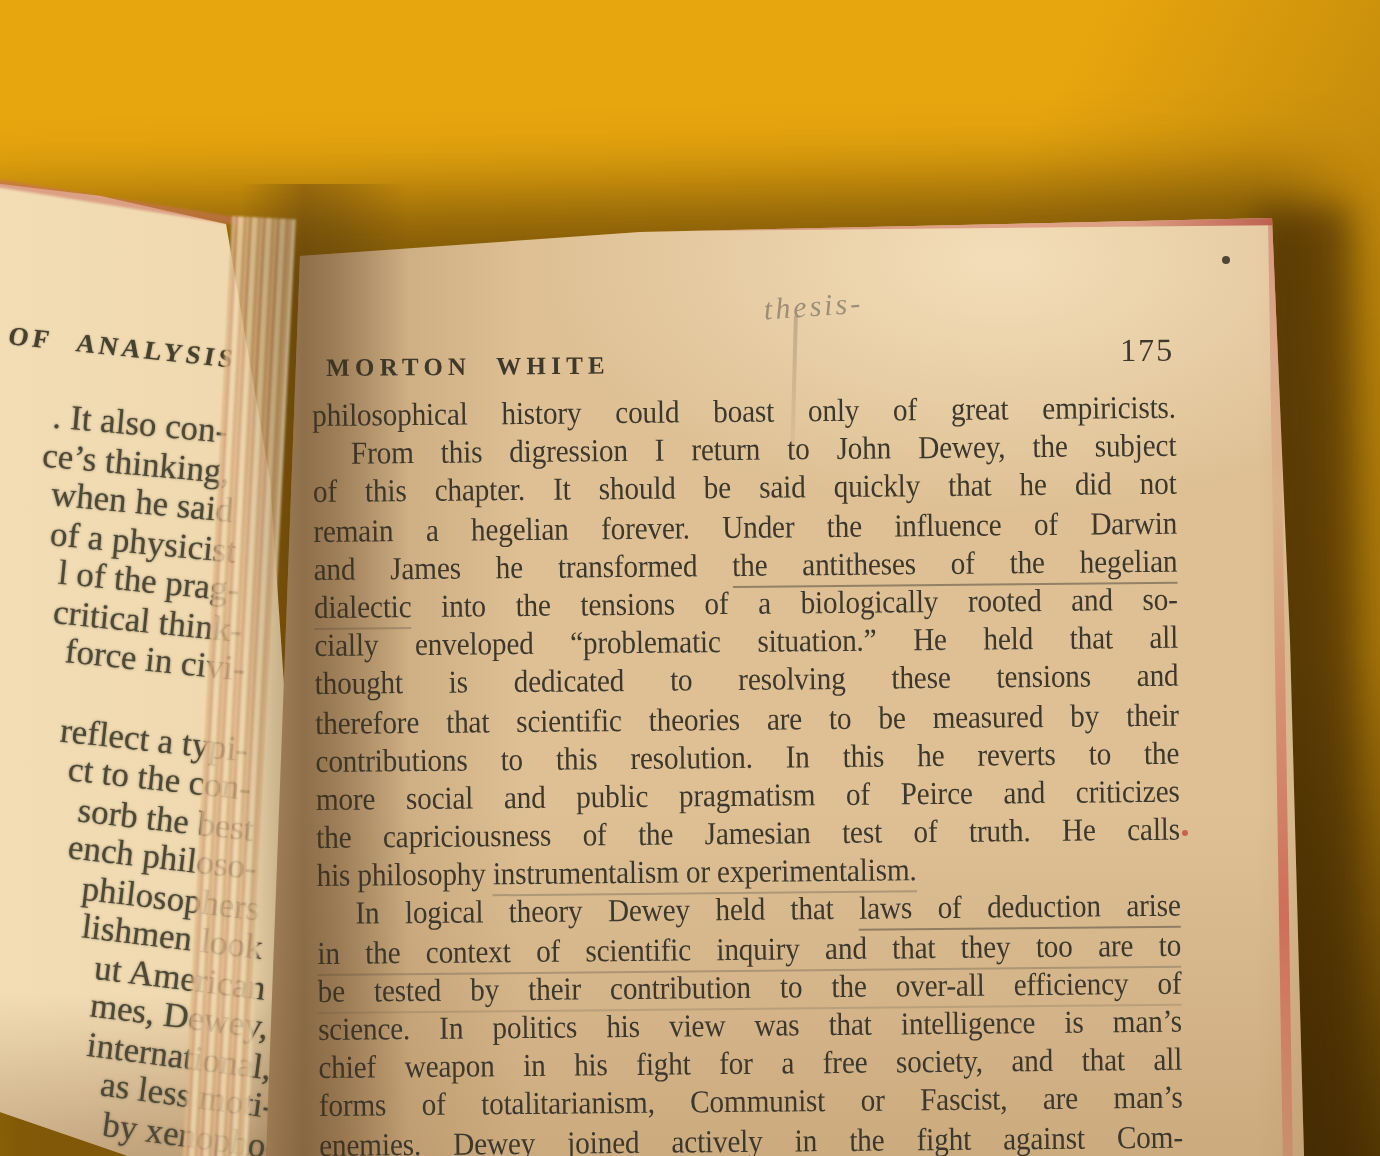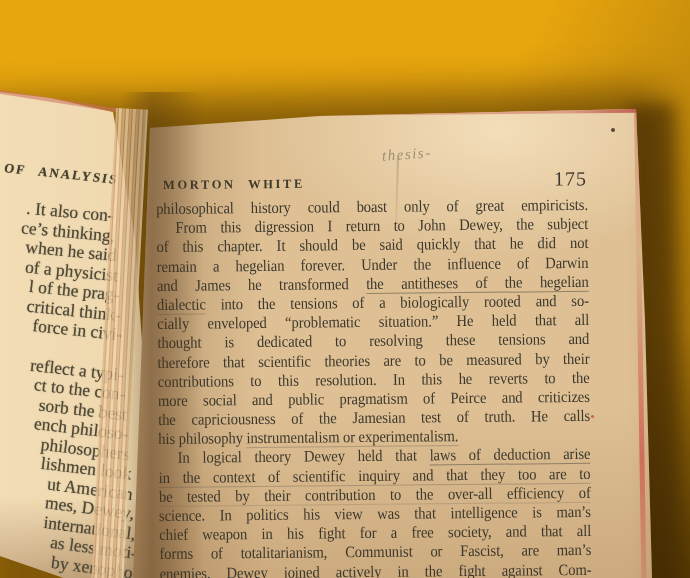--- a/index.html
+++ b/index.html
@@ -97,21 +97,21 @@
   }
   .running-header{
     position:absolute;left:163px;top:175px;width:424px;height:18px;
     transform:rotate(-0.5deg);transform-origin:left top;
   }
   .header-title{
     font-size:12.5px;font-weight:bold;letter-spacing:2.6px;word-spacing:7px;
     color:#3e392c;
   }
   .page-number{
-    position:absolute;right:0;top:-4px;font-size:20px;letter-spacing:1px;color:#3e392c;
+    position:absolute;right:0;top:-4px;font-size:16px;letter-spacing:1px;color:#3e392c;
   }
   .text-col{
     position:absolute;left:156px;top:199px;width:472px;
     transform:rotate(-0.55deg) scaleX(0.915);transform-origin:left top;
     font-size:16px;line-height:19.2px;letter-spacing:-0.1px;
     color:#3c382d;
   }
   .rline{text-align:justify;text-align-last:justify;height:19.2px;}
   .rline.indent{text-indent:21px;}
   .rline.last{text-align-last:left;}

